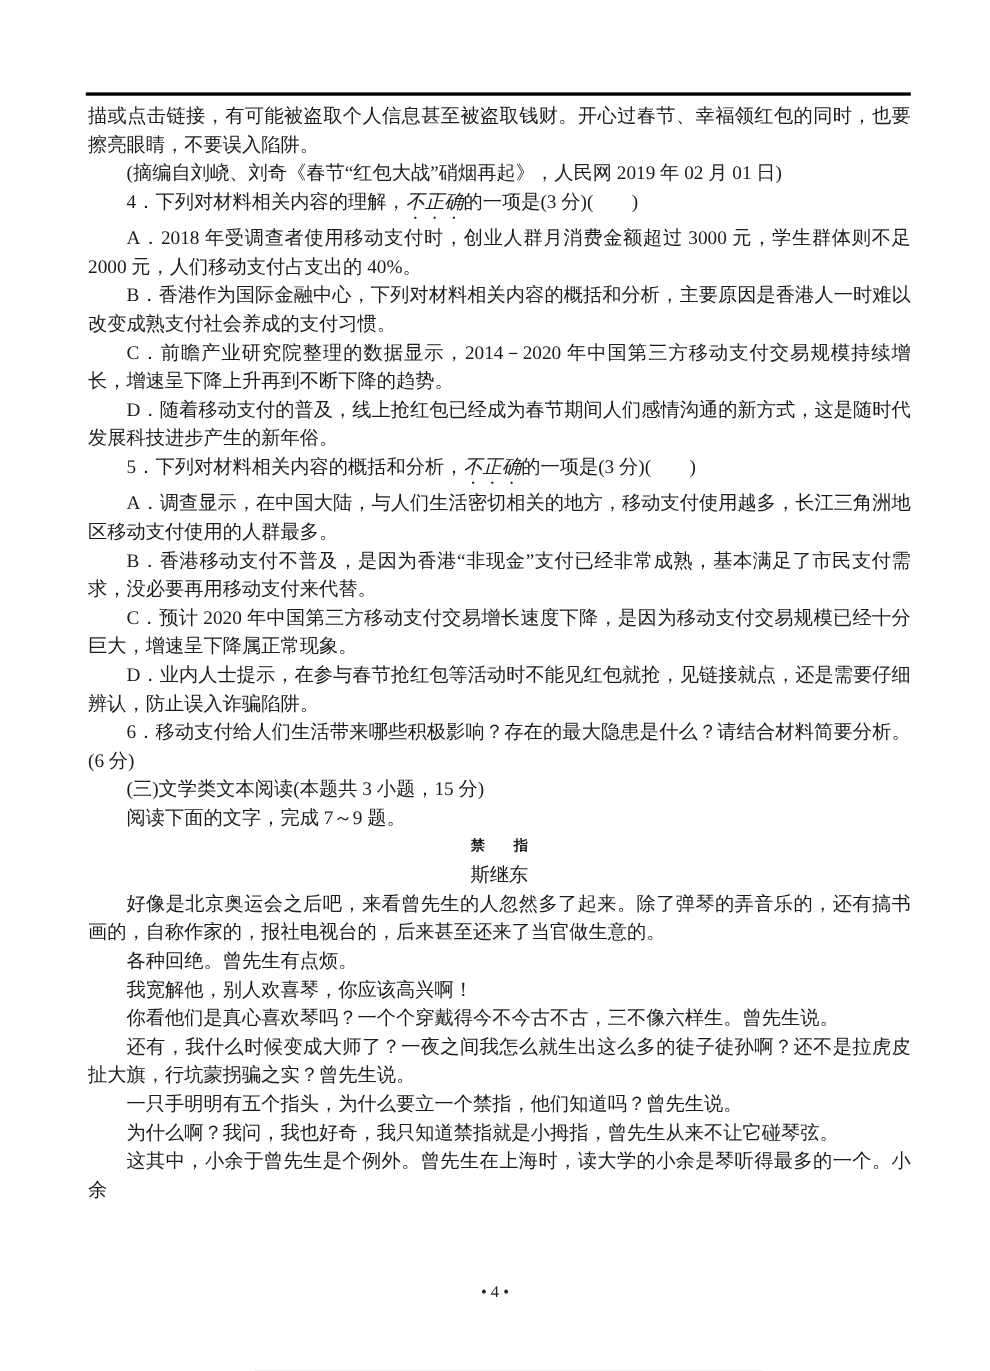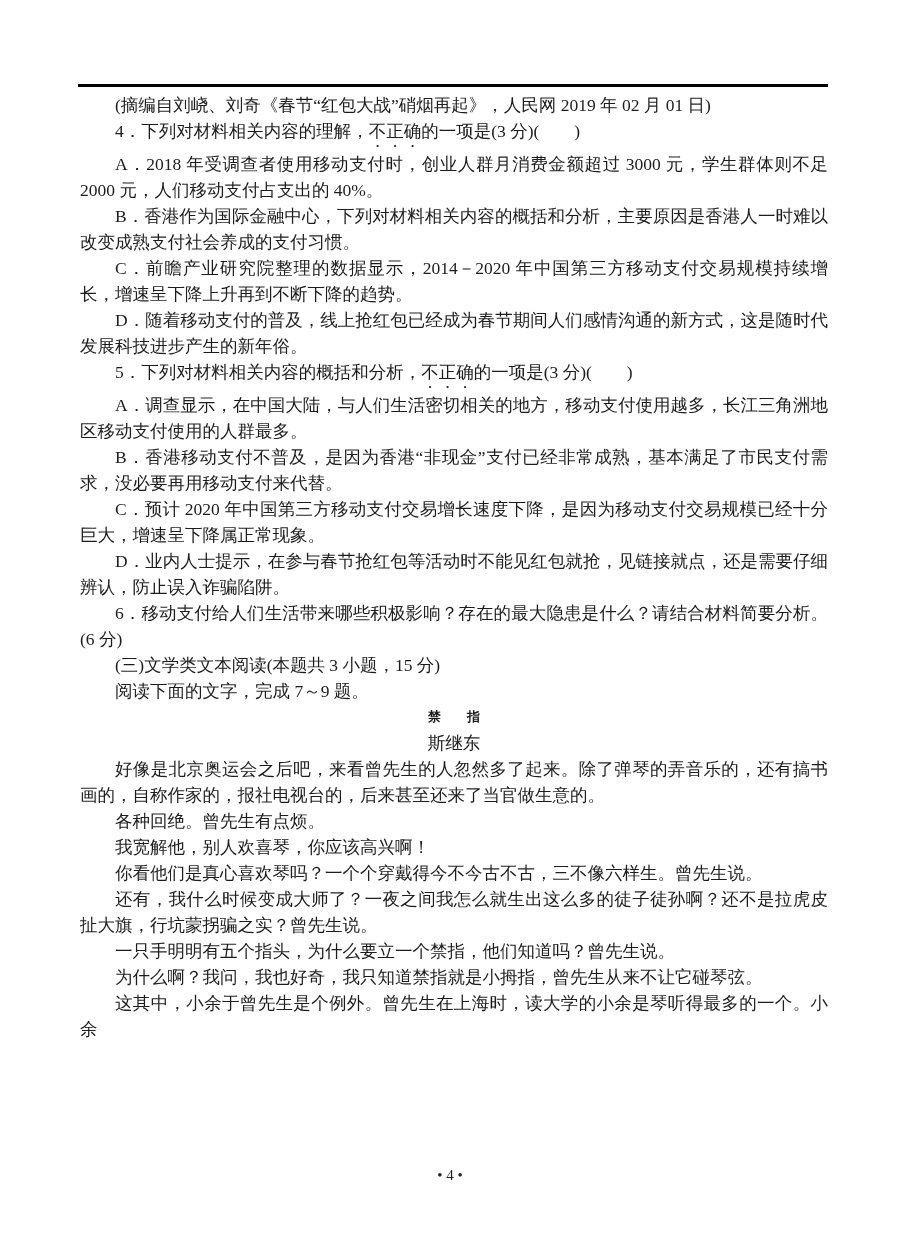--- a/index.html
+++ b/index.html
@@ -30,20 +30,21 @@
     line-height: 26px;
     text-align: justify;
   }
   p.para { margin: 0; padding: 0; }
   .indent { text-indent: 2em; }
   .emdot {
     -webkit-text-emphasis: filled dot;
     -webkit-text-emphasis-position: under left;
     text-emphasis: filled dot;
     text-emphasis-position: under left;
+    font-style: italic;
   }
   .section-gap { margin-top: 36px; }
   .story-title {
     text-align: center;
     font-weight: bold;
     font-size: 13px;
     text-indent: 0;
   }
   .story-author {
     text-align: center;
@@ -61,20 +62,21 @@
 </style>
 </head>
 <body>
 
 <div class="page">
 
   <div class="top-rule"></div>
 
   <div class="body-text">
 
+    <p class="para">描或点击链接，有可能被盗取个人信息甚至被盗取钱财。开心过春节、幸福领红包的同时，也要擦亮眼睛，不要误入陷阱。</p>
 
     <p class="para indent">(摘编自刘峣、刘奇《春节“红包大战”硝烟再起》，人民网 2019 年 02 月 01 日)</p>
 
     <p class="para indent"><span>4．下列对材料相关内容的理解，</span><span class="emdot">不正确</span><span>的一项是(3 分)(　　)</span></p>
 
     <p class="para indent">A．2018 年受调查者使用移动支付时，创业人群月消费金额超过 3000 元，学生群体则不足 2000 元，人们移动支付占支出的 40%。</p>
     <p class="para indent">B．香港作为国际金融中心，下列对材料相关内容的概括和分析，主要原因是香港人一时难以改变成熟支付社会养成的支付习惯。</p>
     <p class="para indent">C．前瞻产业研究院整理的数据显示，2014－2020 年中国第三方移动支付交易规模持续增长，增速呈下降上升再到不断下降的趋势。</p>
     <p class="para indent">D．随着移动支付的普及，线上抢红包已经成为春节期间人们感情沟通的新方式，这是随时代发展科技进步产生的新年俗。</p>
 

